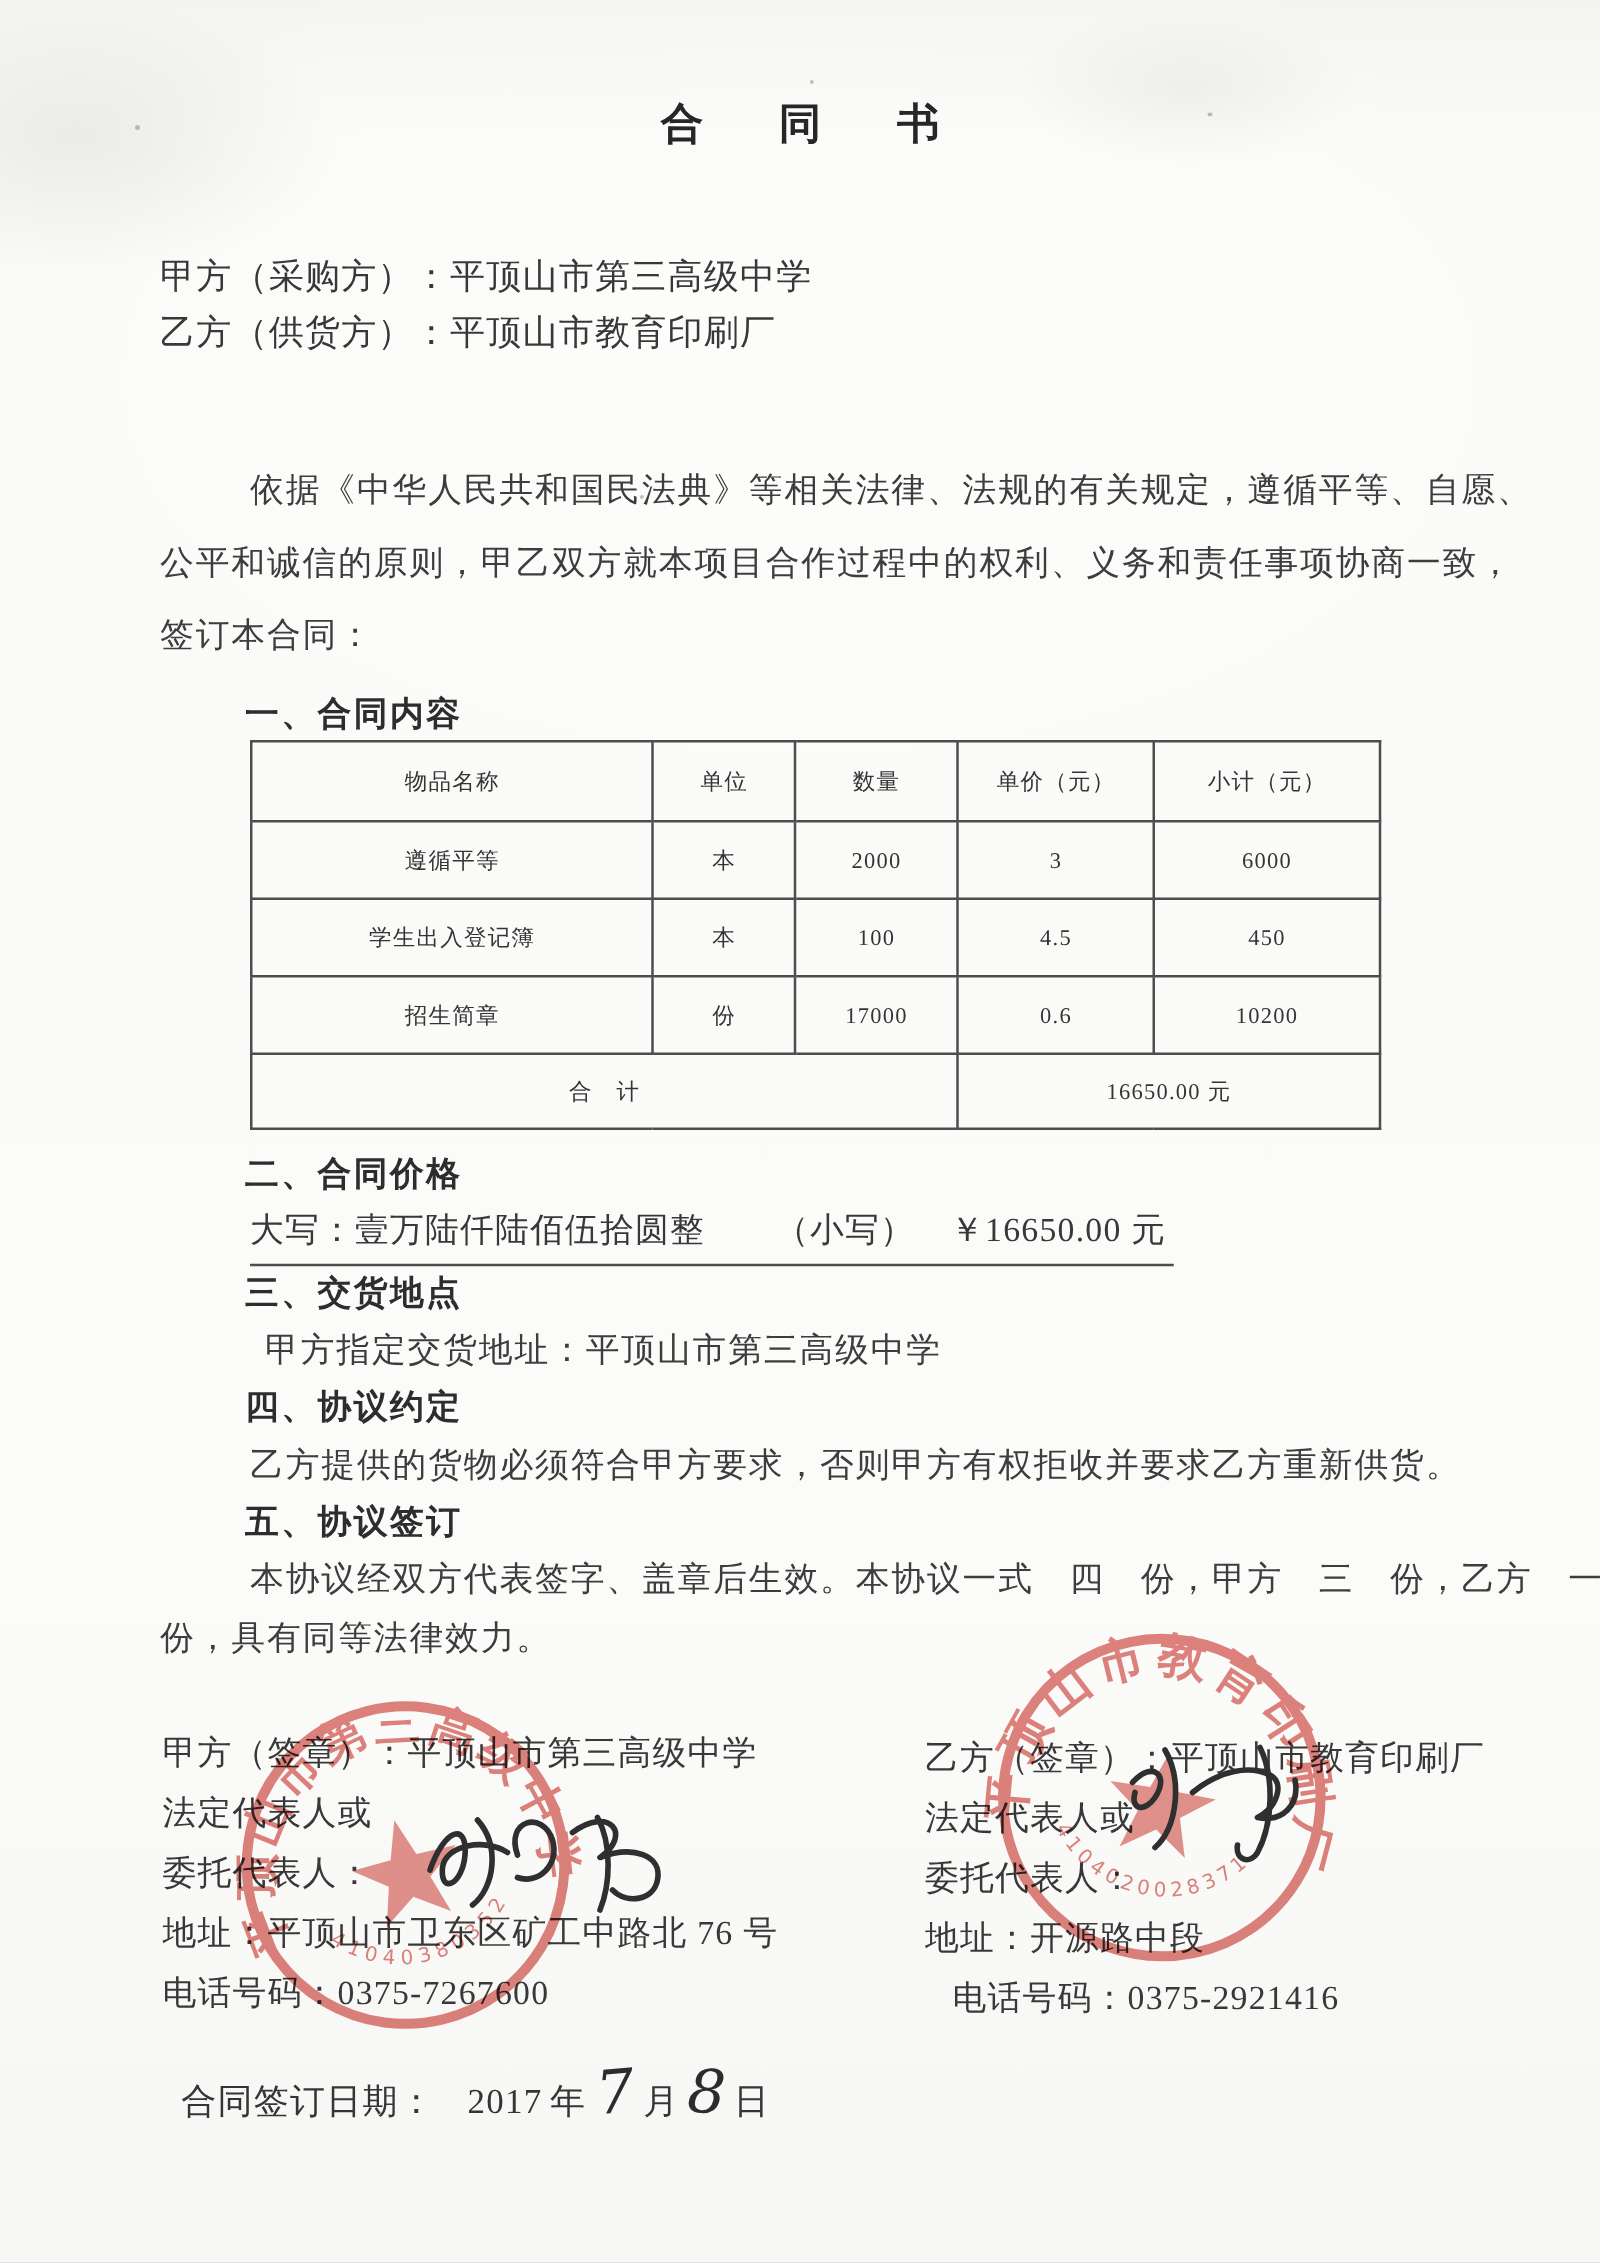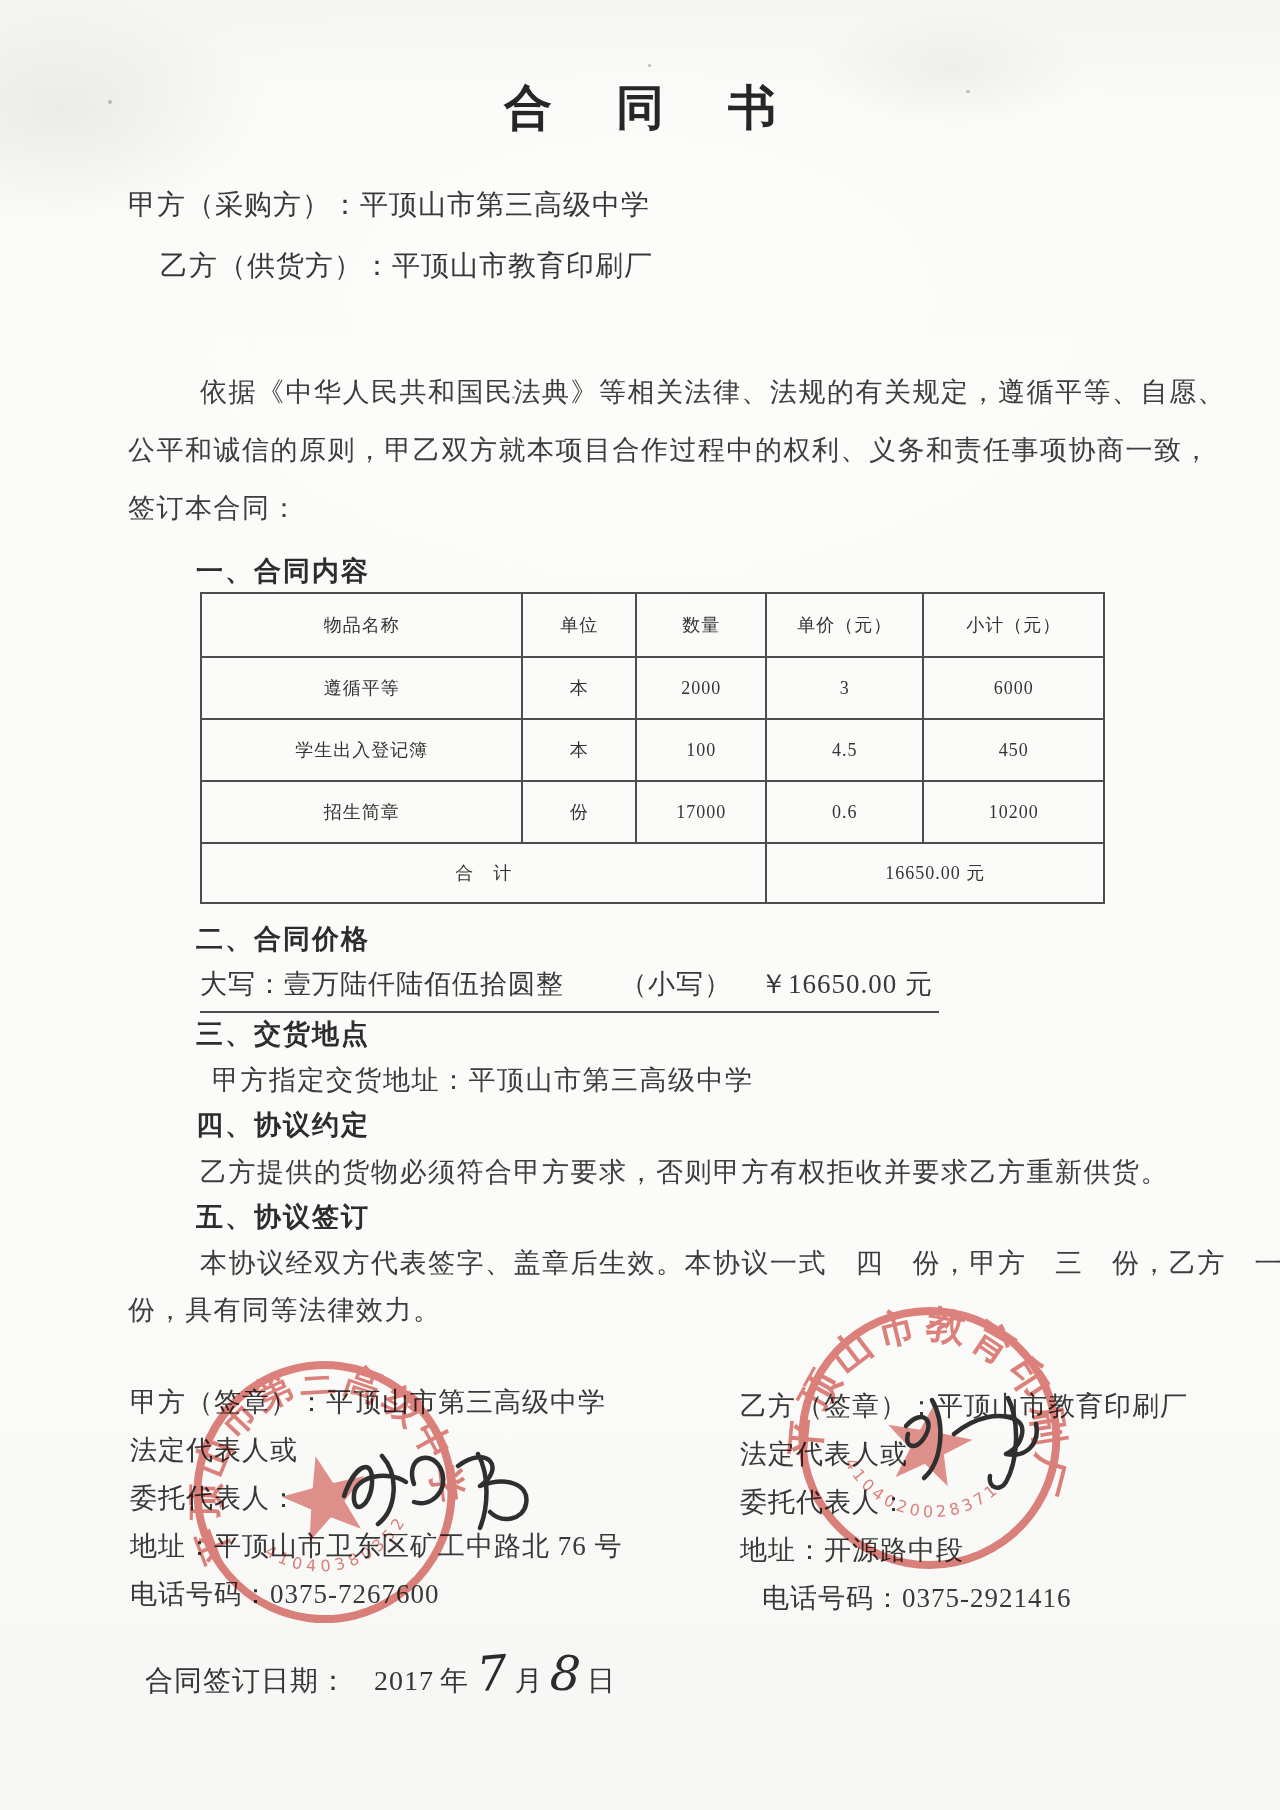--- a/index.html
+++ b/index.html
@@ -9,21 +9,21 @@
       radial-gradient(ellipse 300px 160px at 60px 110px, rgba(190,190,188,.25), rgba(0,0,0,0) 70%),
       radial-gradient(ellipse 200px 90px at 950px 70px, rgba(190,190,188,.18), rgba(0,0,0,0) 70%),
       radial-gradient(ellipse 900px 500px at 640px 300px, rgba(255,255,255,.5), rgba(0,0,0,0) 80%),
       linear-gradient(180deg,#f4f4f2 0%, #fafaf8 6%, #fbfbf9 70%, #f6f6f4 100%);
     font-family:"Liberation Serif","DejaVu Serif",serif;
     color:#3c3c3c; overflow:hidden;
   }
   .abs { position:absolute; white-space:nowrap; }
   .doc-title {
     top:76px; left:0; width:100%; text-align:center;
-    font-size:48px; font-weight:bold; color:#262626; letter-spacing:26px;
+    font-size:34px; font-weight:bold; color:#262626; letter-spacing:26px;
     text-indent:26px;
   }
   .party-line { font-size:28px; color:#383838; letter-spacing:1px; }
   .body-line  { font-size:27px; color:#3d3d3d; letter-spacing:1.5px; }
   .heading    { font-size:27px; font-weight:bold; color:#2d2d2d; letter-spacing:2px; }
   .price-line {
     font-size:27px; color:#383838; letter-spacing:1px;
     border-bottom:2px solid #4c4c4c; padding:0 6px 9px 0;
   }
   table.items {
@@ -50,22 +50,22 @@
   }
   .speck { position:absolute; background:#8a8a88; border-radius:50%; opacity:.55; }
 </style>
 </head>
 <body>
 
 <div class="page">
 
   <div class="abs doc-title">合  同  书</div>
 
-  <div class="abs party-line" style="left:128px; top:186px;">甲方（采购方）：平顶山市第三高级中学</div>
-  <div class="abs party-line" style="left:128px; top:247px;margin-left:32px;">乙方（供货方）：平顶山市教育印刷厂</div>
+  <div class="abs party-line" style="left:128px; top:202px;">甲方（采购方）：平顶山市第三高级中学</div>
+  <div class="abs party-line" style="left:128px; top:247px;">乙方（供货方）：平顶山市教育印刷厂</div>
 
   <div class="abs body-line" style="left:128px; top:432px;">公平和诚信的原则，甲乙双方就本项目合作过程中的权利、义务和责任事项协商一致，</div>
   <div class="abs body-line" style="left:200px; top:374px;">依据《中华人民共和国民法典》等相关法律、法规的有关规定，遵循平等、自愿、</div>
   <div class="abs body-line" style="left:128px; top:490px;">签订本合同：</div>
 
   <div class="abs heading" style="left:196px; top:553px;">一、合同内容</div>
 
   <table class="items">
     <colgroup>
       <col style="width:35.6%">

